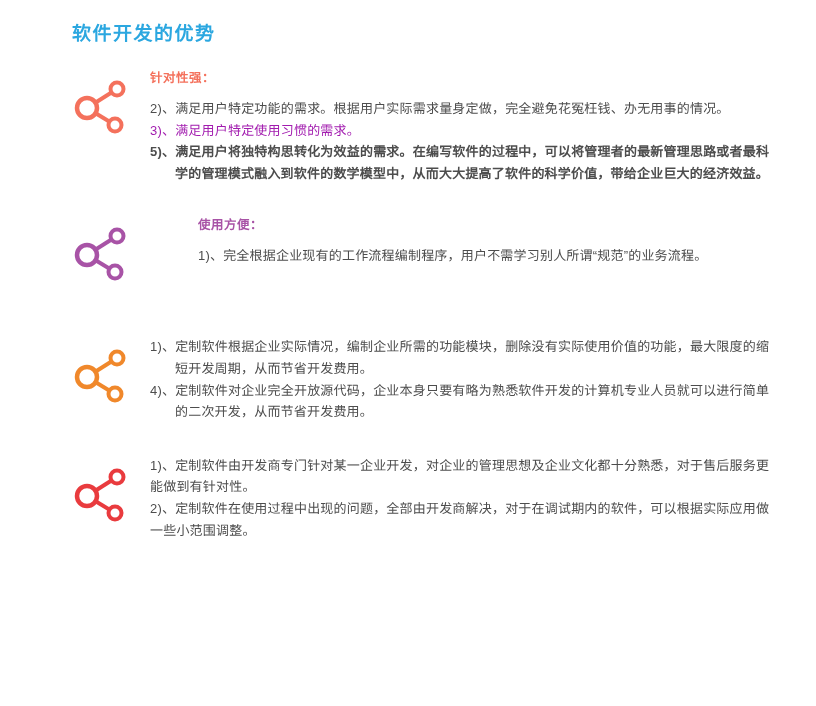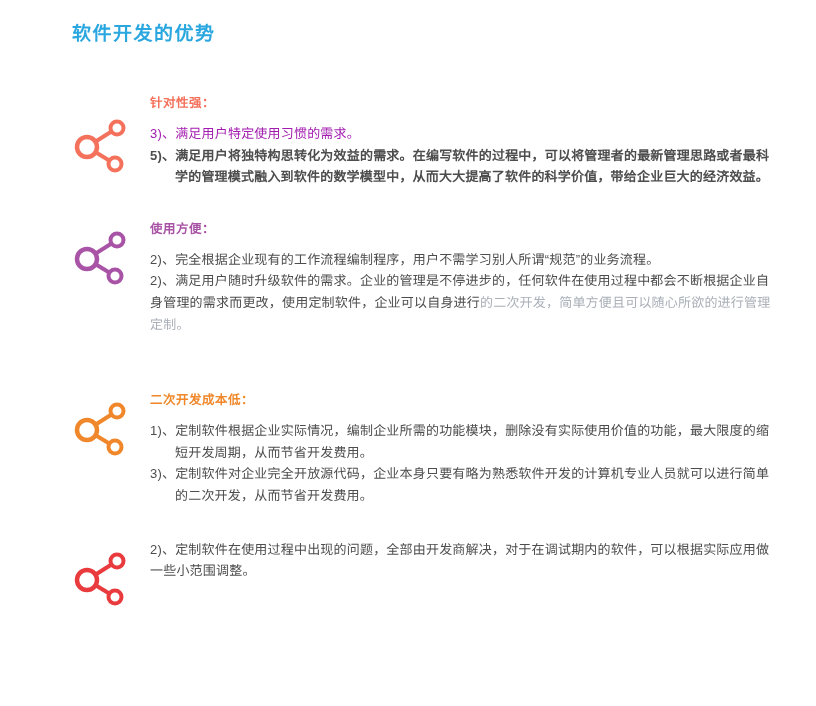--- a/index.html
+++ b/index.html
@@ -18,22 +18,22 @@
     margin: 18px 16px 0 72px;
     font-size: 19px;
     font-weight: bold;
     letter-spacing: 1.5px;
   }
   .section {
     display: flex;
     margin-left: 74px;
     align-items: flex-start;
   }
-  .section-1 { margin-top: 47px; align-items: center; }
-  .section-2 { margin-top: 30px; }
+  .section-1 { margin-top: 22px; }
+  .section-2 { margin-top: 30px; gap: 48px; }
   .section-3 { margin-top: 54px; }
   .section-4 { margin-top: 32px; }
   .icon-col {
     flex: none;
     width: 52px;
     height: 56px;
     margin-top: 12px;
     margin-right: 24px;
     color: var(--accent);
   }
@@ -70,66 +70,66 @@
     <svg viewBox="0 0 52 56" fill="none">
       <line x1="13" y1="29" x2="43" y2="10" stroke="currentColor" stroke-width="4"></line>
       <line x1="13" y1="29" x2="41" y2="46" stroke="currentColor" stroke-width="4"></line>
       <circle cx="13" cy="29" r="10" fill="#fff" stroke="currentColor" stroke-width="4.5"></circle>
       <circle cx="43" cy="10" r="6.5" fill="#fff" stroke="currentColor" stroke-width="4"></circle>
       <circle cx="41" cy="46" r="6.5" fill="#fff" stroke="currentColor" stroke-width="4"></circle>
     </svg>
   </div>
   <div class="content">
     <h2 class="heading">针对性强：</h2>
+    <p class="item hang" style="color: rgb(77, 77, 77);"><span>2)、满足用户特定功能的需求。根据用户实际需求量身定做，完全避免花冤枉钱、办无用事的情况。</span></p>
     <p class="item hang" style="color: #a21caf;"><span>3)、满足用户特定使用习惯的需求。</span></p>
     <p class="item hang" style="color: rgb(77, 77, 77); font-weight: bold;"><span>5)、满足用户将独特构思转化为效益的需求。在编写软件的过程中，可以将管理者的最新管理思路或者最科学的管理模式融入到软件的数学模型中，从而大大提高了软件的科学价值，带给企业巨大的经济效益。</span></p>
   </div>
 </section>
 
 <section class="section section-2" style="--accent: #A853A6;">
   <div class="icon-col">
     <svg viewBox="0 0 52 56" fill="none">
       <line x1="13" y1="29" x2="43" y2="10" stroke="currentColor" stroke-width="4"></line>
       <line x1="13" y1="29" x2="41" y2="46" stroke="currentColor" stroke-width="4"></line>
       <circle cx="13" cy="29" r="10" fill="#fff" stroke="currentColor" stroke-width="4.5"></circle>
       <circle cx="43" cy="10" r="6.5" fill="#fff" stroke="currentColor" stroke-width="4"></circle>
       <circle cx="41" cy="46" r="6.5" fill="#fff" stroke="currentColor" stroke-width="4"></circle>
     </svg>
   </div>
   <div class="content">
     <h2 class="heading">使用方便：</h2>
-    <p class="item" style="color: rgb(77, 77, 77);"><span>2)、完全根据企业现有的工作流程编制程序，用户不需学习别人所谓“规范”的业务流程。</span></p>
-    <p class="item" style="color: rgb(77, 77, 77);"><span>2)、满足用户随时升级软件的需求。企业的管理是不停进步的，任何软件在使用过程中都会不断根据企业自身管理的需求而更改，使用定制软件，企业可以自身进行</span><span class="faded" style="color: rgb(170, 176, 184);">的二次开发，简单方便且可以随心所欲的进行管理定制。</span></p>
+    <p class="item" style="color: rgb(77, 77, 77);"><span>1)、完全根据企业现有的工作流程编制程序，用户不需学习别人所谓“规范”的业务流程。</span></p>
   </div>
 </section>
 
 <section class="section section-3" style="--accent: #F0882B;">
   <div class="icon-col">
     <svg viewBox="0 0 52 56" fill="none">
       <line x1="13" y1="29" x2="43" y2="10" stroke="currentColor" stroke-width="4"></line>
       <line x1="13" y1="29" x2="41" y2="46" stroke="currentColor" stroke-width="4"></line>
       <circle cx="13" cy="29" r="10" fill="#fff" stroke="currentColor" stroke-width="4.5"></circle>
       <circle cx="43" cy="10" r="6.5" fill="#fff" stroke="currentColor" stroke-width="4"></circle>
       <circle cx="41" cy="46" r="6.5" fill="#fff" stroke="currentColor" stroke-width="4"></circle>
     </svg>
   </div>
   <div class="content">
-    <h2 class="heading">二次开发成本低：</h2>
     <p class="item hang" style="color: rgb(77, 77, 77);"><span>1)、定制软件根据企业实际情况，编制企业所需的功能模块，删除没有实际使用价值的功能，最大限度的缩短开发周期，从而节省开发费用。</span></p>
-    <p class="item hang" style="color: rgb(77, 77, 77);"><span>3)、定制软件对企业完全开放源代码，企业本身只要有略为熟悉软件开发的计算机专业人员就可以进行简单的二次开发，从而节省开发费用。</span></p>
+    <p class="item hang" style="color: rgb(77, 77, 77);"><span>4)、定制软件对企业完全开放源代码，企业本身只要有略为熟悉软件开发的计算机专业人员就可以进行简单的二次开发，从而节省开发费用。</span></p>
   </div>
 </section>
 
 <section class="section section-4" style="--accent: #E93B3E;">
   <div class="icon-col">
     <svg viewBox="0 0 52 56" fill="none">
       <line x1="13" y1="29" x2="43" y2="10" stroke="currentColor" stroke-width="4"></line>
       <line x1="13" y1="29" x2="41" y2="46" stroke="currentColor" stroke-width="4"></line>
       <circle cx="13" cy="29" r="10" fill="#fff" stroke="currentColor" stroke-width="4.5"></circle>
       <circle cx="43" cy="10" r="6.5" fill="#fff" stroke="currentColor" stroke-width="4"></circle>
       <circle cx="41" cy="46" r="6.5" fill="#fff" stroke="currentColor" stroke-width="4"></circle>
     </svg>
   </div>
   <div class="content">
+    <p class="item" style="color: rgb(77, 77, 77);"><span>1)、定制软件由开发商专门针对某一企业开发，对企业的管理思想及企业文化都十分熟悉，对于售后服务更能做到有针对性。</span></p>
     <p class="item" style="color: rgb(77, 77, 77);"><span>2)、定制软件在使用过程中出现的问题，全部由开发商解决，对于在调试期内的软件，可以根据实际应用做一些小范围调整。</span></p>
 
   </div>
 </section>
 
 </body></html>

